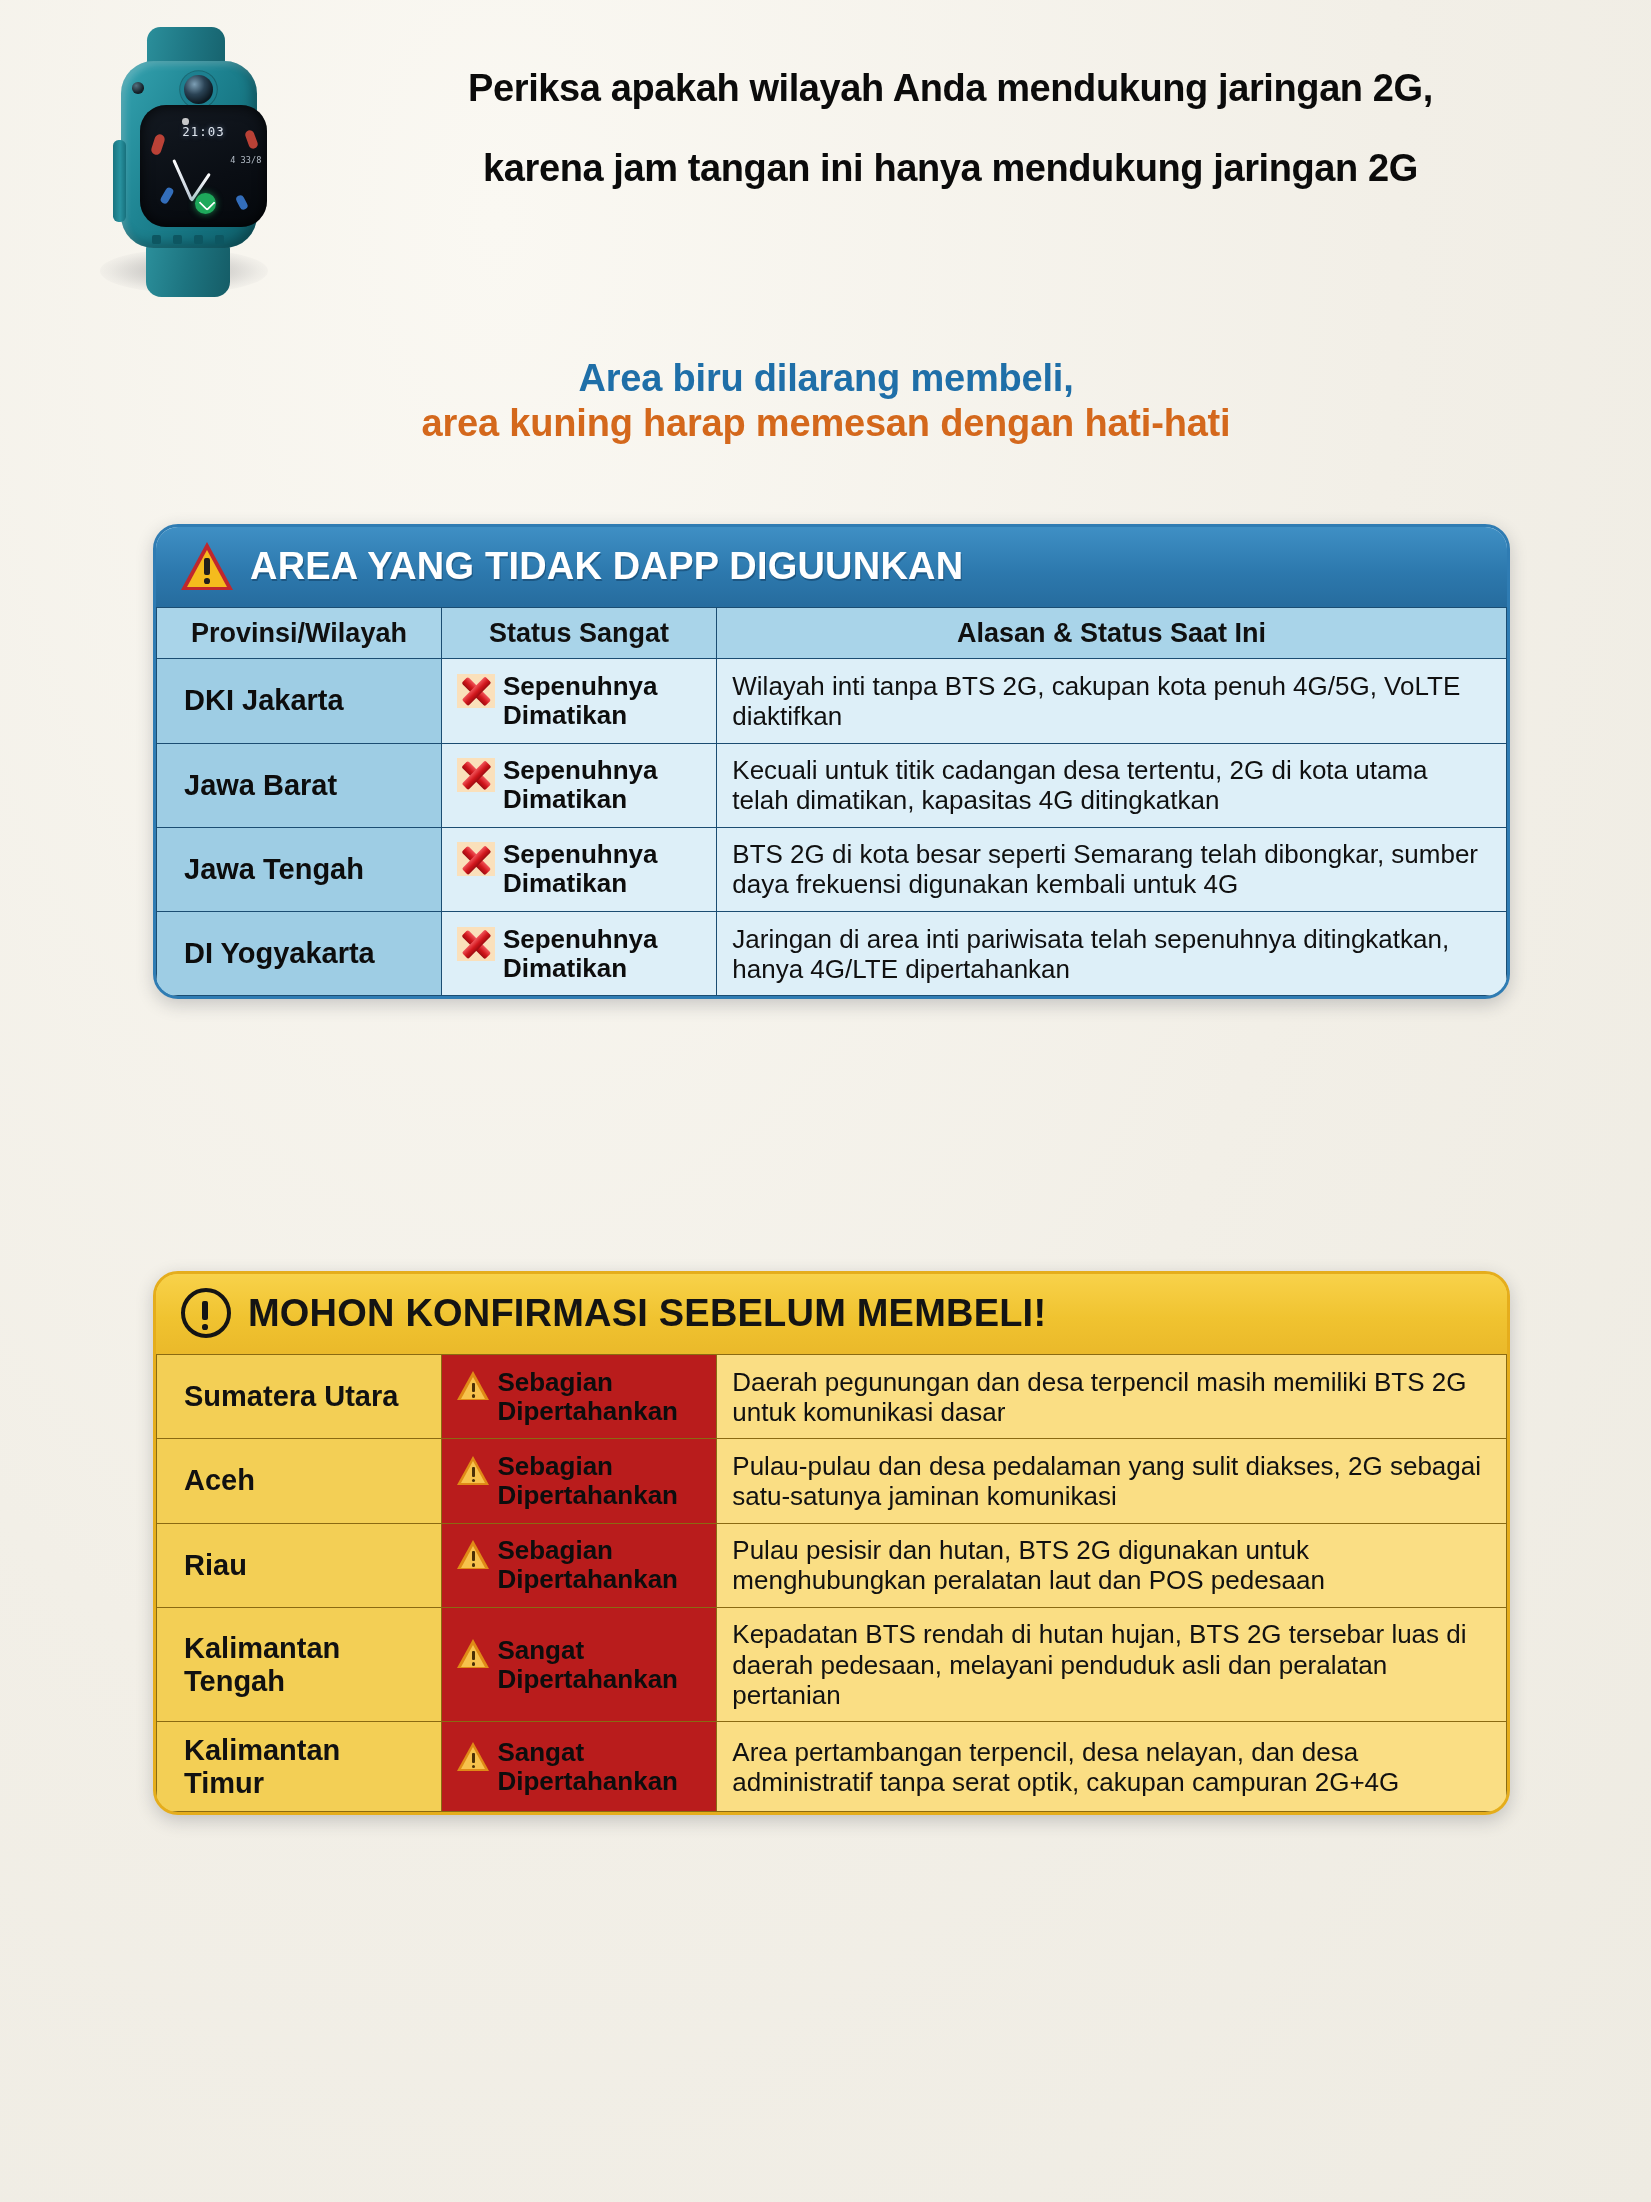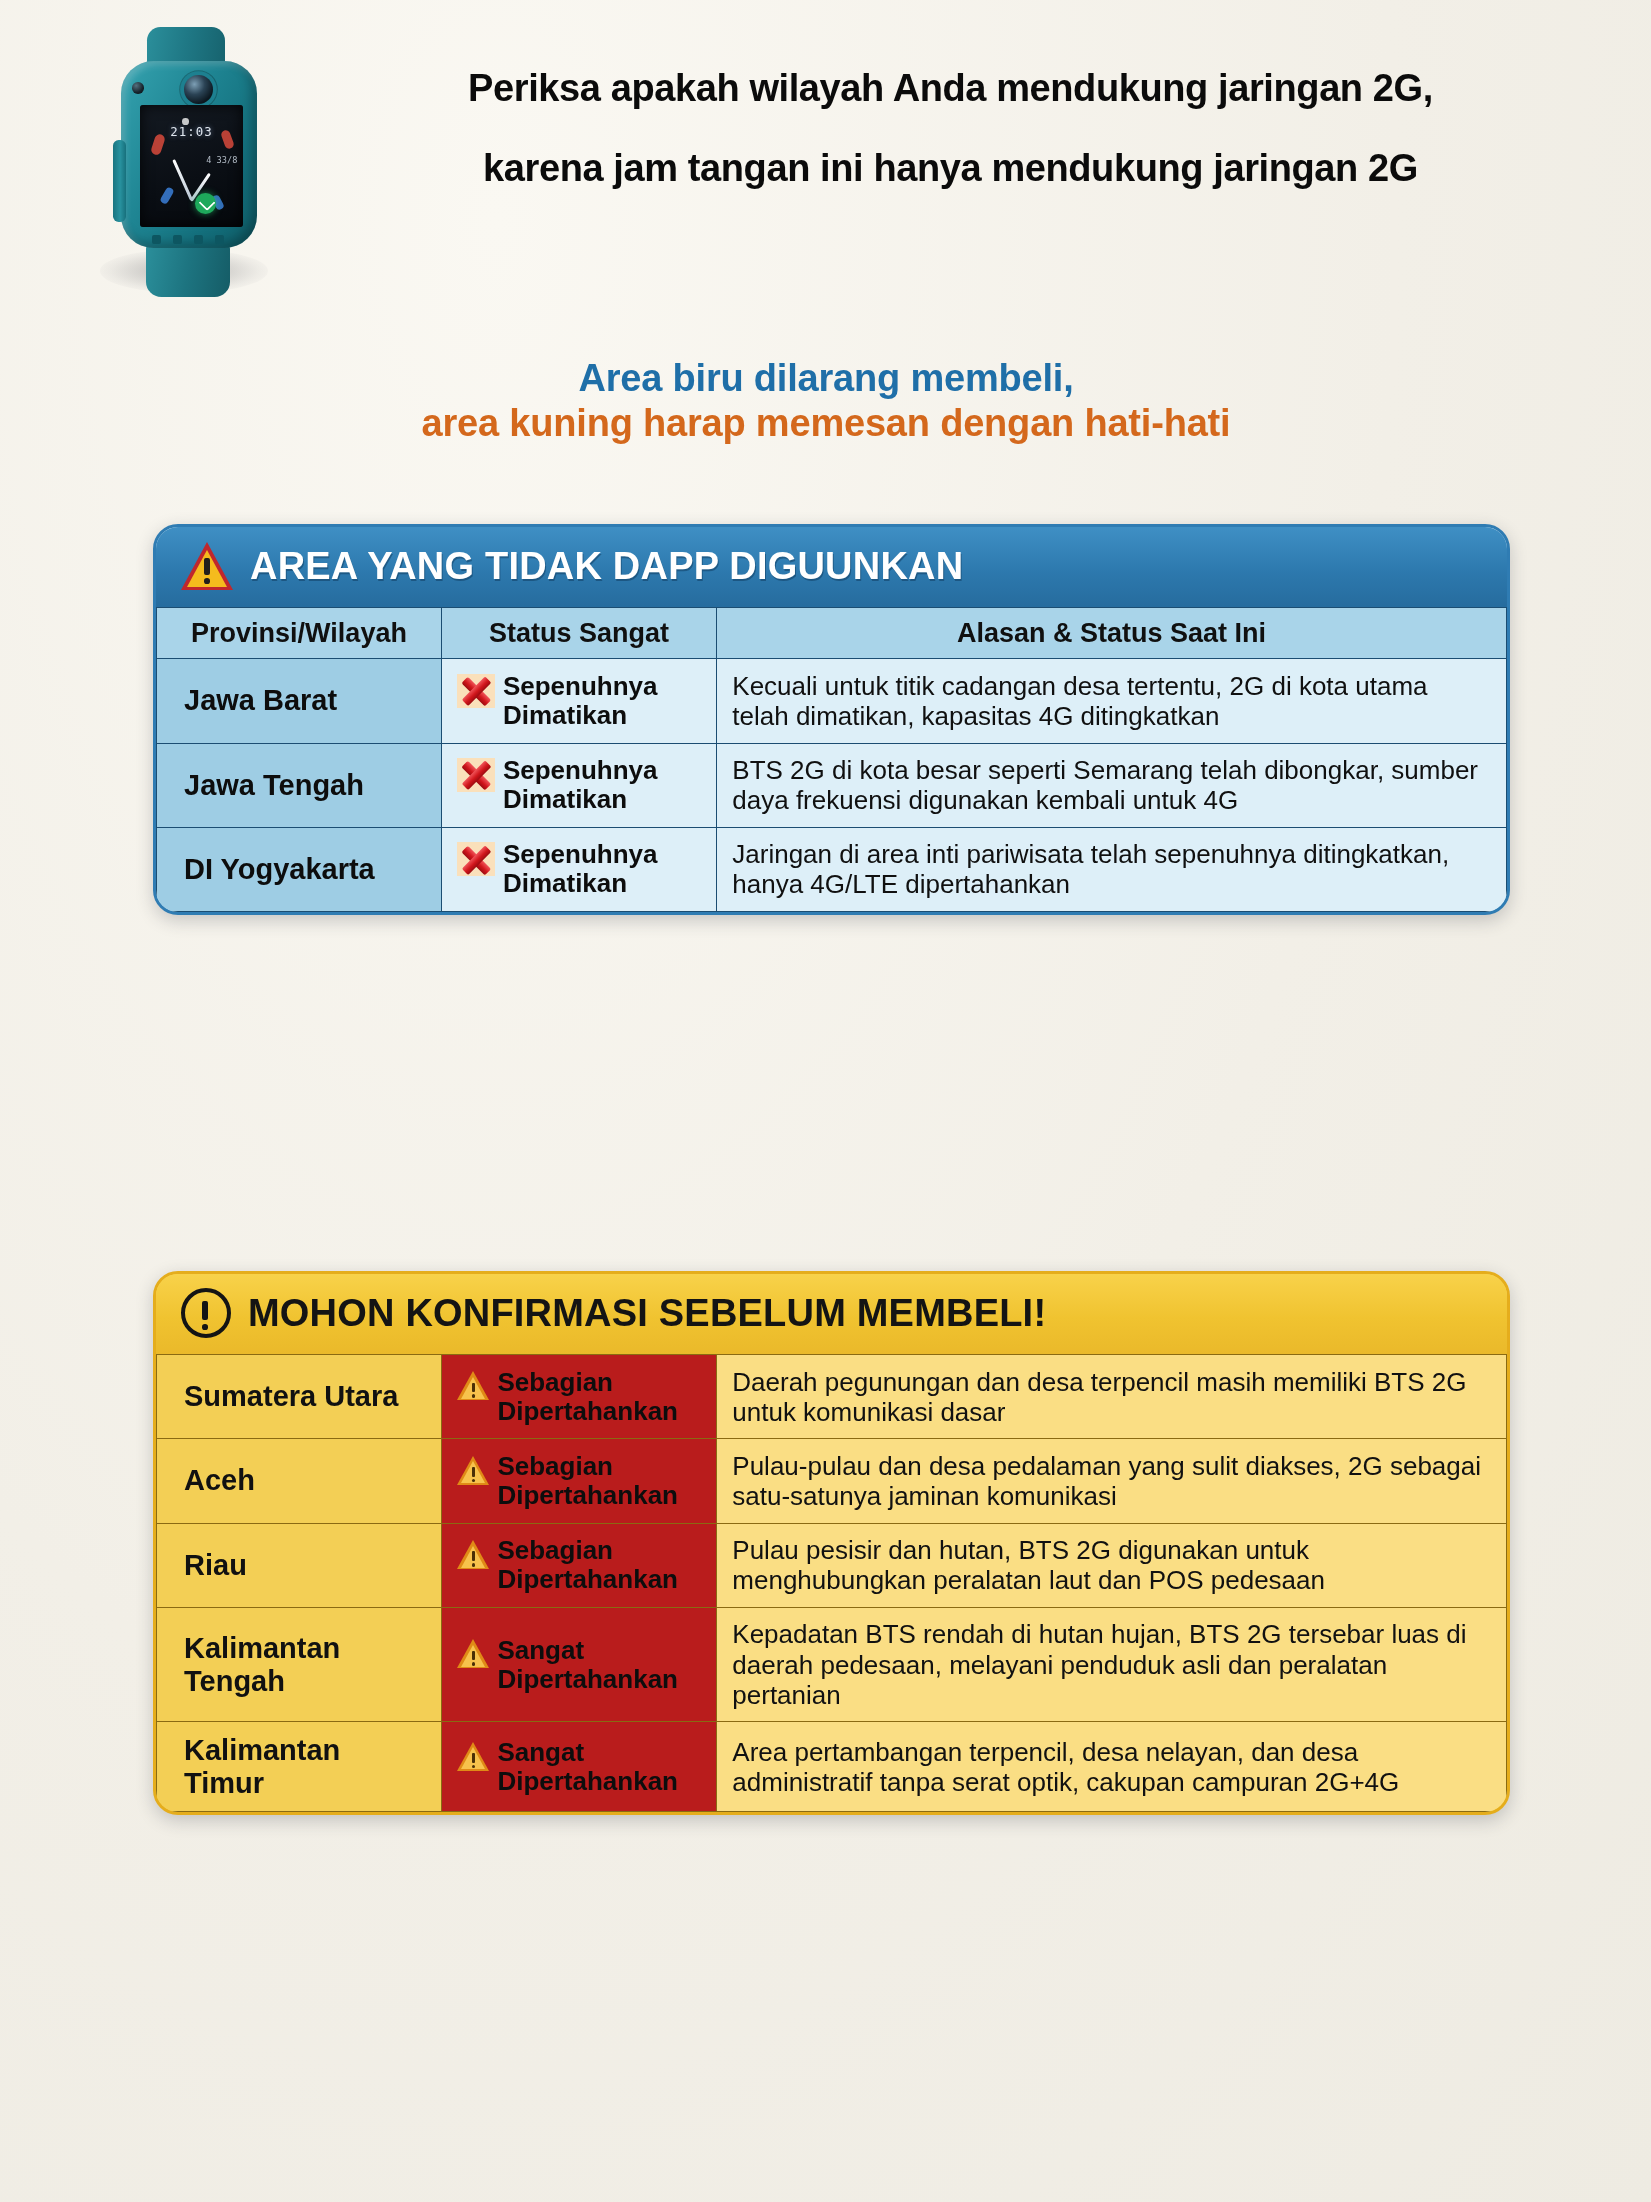--- a/index.html
+++ b/index.html
@@ -82,23 +82,23 @@
   .watch-side {
     position:absolute;
     left:21px; top:113px;
     width:13.4px; height:82px;
     background:linear-gradient(90deg,#1a7581 0%, #28929f 55%, #17707c 100%);
     border-radius:5.7px;
   }
   .watch-screen {
     position:absolute;
     left:48px; top:78px;
-    width:103px; height:122px;
+    width:127px; height:122px;
     background:linear-gradient(160deg,#141a22 0%, #0a0e14 60%, #05080c 100%);
-    border-radius:3px;
+    border-radius:26px;
     overflow:hidden;
     box-shadow:inset 0 0 13.4px rgba(0,0,0,0.85);
     padding-left:36px;
   }
   .scr-time {
     position:absolute; left:0; top:19px; width:100%;
     text-align:center;
     color:#dfe6ee; font-size:12.4px; letter-spacing:1px;
     font-family:"DejaVu Sans Mono", monospace;
     text-shadow:0 0 4.8px rgba(170,200,255,0.55);
@@ -447,20 +447,33 @@
         </colgroup>
       <thead>
         <tr>
           <th>Provinsi/Wilayah</th>
           <th>Status Sangat</th>
           <th>Alasan &amp; Status Saat Ini</th>
         </tr>
       </thead>
       <tbody>
         <tr>
+          <td class="prov">DKI Jakarta</td>
+          <td class="stat">
+            <div class="stat-wrap">
+              <span class="ico-x">
+                  <i class="a"></i>
+                  <i class="b"></i>
+                </span>
+              <span class="stat-text">Sepenuhnya Dimatikan</span>
+            </div>
+          </td>
+          <td class="reason">Wilayah inti tanpa BTS 2G, cakupan kota penuh 4G/5G, VoLTE diaktifkan</td>
+        </tr>
+        <tr>
           <td class="prov">Jawa Barat</td>
           <td class="stat">
             <div class="stat-wrap">
               <span class="ico-x">
                   <i class="a"></i>
                   <i class="b"></i>
                 </span>
               <span class="stat-text">Sepenuhnya Dimatikan</span>
             </div>
           </td>

